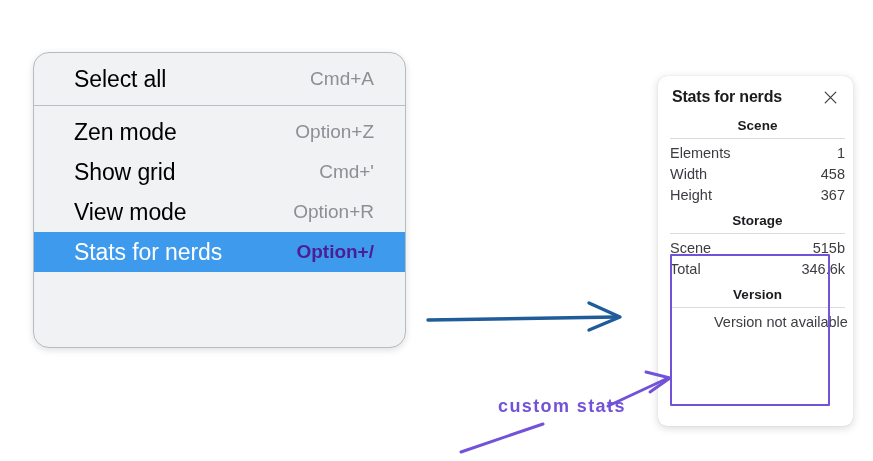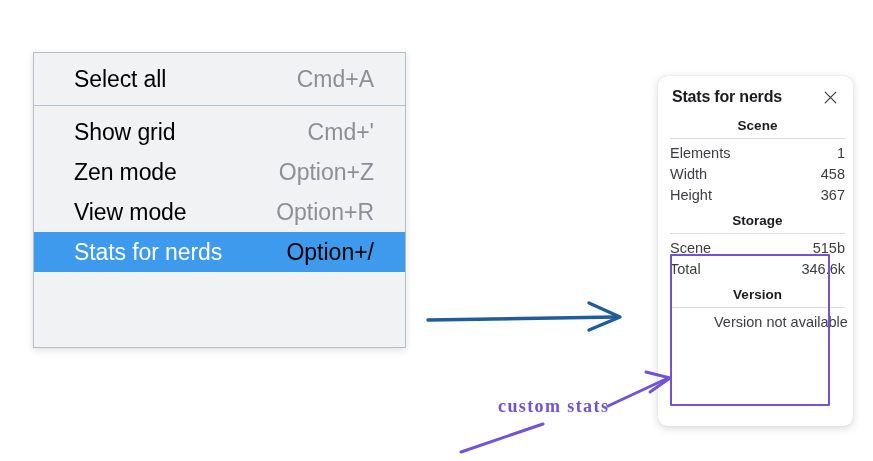--- a/index.html
+++ b/index.html
@@ -18,21 +18,21 @@
 
   
   #context-menu {
     position: absolute;
     left: 33px;
     top: 52px;
     width: 373px;
     height: 296px;
     background: #f1f2f4;
     border: 1px solid #b6bcc4;
-    border-radius: 0;
+    border-radius: 16px;
     box-shadow: 0 2px 7px rgba(0,0,0,0.13);
     box-sizing: border-box;
     overflow: hidden;
   }
   .menu-group {
     padding: 6px 0;
   }
   .menu-sep {
     height: 1px;
     background: #b9bfc7;
@@ -47,29 +47,29 @@
     box-sizing: border-box;
     cursor: default;
   }
   .menu-item .mi-label {
     font-size: 23px;
     color: #000000;
     letter-spacing: -0.1px;
     white-space: nowrap;
   }
   .menu-item .mi-shortcut {
-    font-size: 23px;
+    font-size: 19px;
     color: #8c8f94;
     white-space: nowrap;
   }
   .menu-item.selected {
     background: #3d9aec;
   }
   .menu-item.selected .mi-label { color: #ffffff; }
-  .menu-item.selected .mi-shortcut { color: #000000; }
+  .menu-item.selected .mi-shortcut { color: #4c1d95; font-weight: bold; }
 
   
   #stats-panel {
     position: absolute;
     left: 658px;
     top: 76px;
     width: 195px;
     height: 350px;
     background: #ffffff;
     border-radius: 9px;
@@ -149,21 +149,21 @@
     position: absolute;
     left: 0; top: 0;
     width: 873px;
     height: 461px;
     pointer-events: none;
   }
   #custom-stats-label {
     position: absolute;
     left: 498px;
     top: 396px;
-    font-family: Liberation Serif, serif;
+    font-family: Liberation Sans, sans-serif;
     font-size: 18px;
     font-weight: bold;
     letter-spacing: 1.4px;
     color: #7152d8;
     white-space: nowrap;
   }
 </style>
 </head>
 <body>
 
@@ -173,26 +173,26 @@
     <div class="menu-item">
       <span class="mi-label">Select all</span>
       <span class="mi-shortcut">Cmd+A</span>
     </div>
   </div>
 
   <div class="menu-sep"></div>
 
   <div class="menu-group">
     <div class="menu-item">
+      <span class="mi-label">Zen mode</span>
+      <span class="mi-shortcut">Option+Z</span>
+    </div>
+    <div class="menu-item">
       <span class="mi-label">Show grid</span>
       <span class="mi-shortcut">Cmd+'</span>
-    </div>
-    <div class="menu-item">
-      <span class="mi-label">Zen mode</span>
-      <span class="mi-shortcut">Option+Z</span>
     </div>
     <div class="menu-item">
       <span class="mi-label">View mode</span>
       <span class="mi-shortcut">Option+R</span>
     </div>
     <div class="menu-item selected">
       <span class="mi-label">Stats for nerds</span>
       <span class="mi-shortcut">Option+/</span>
     </div>
   </div>

